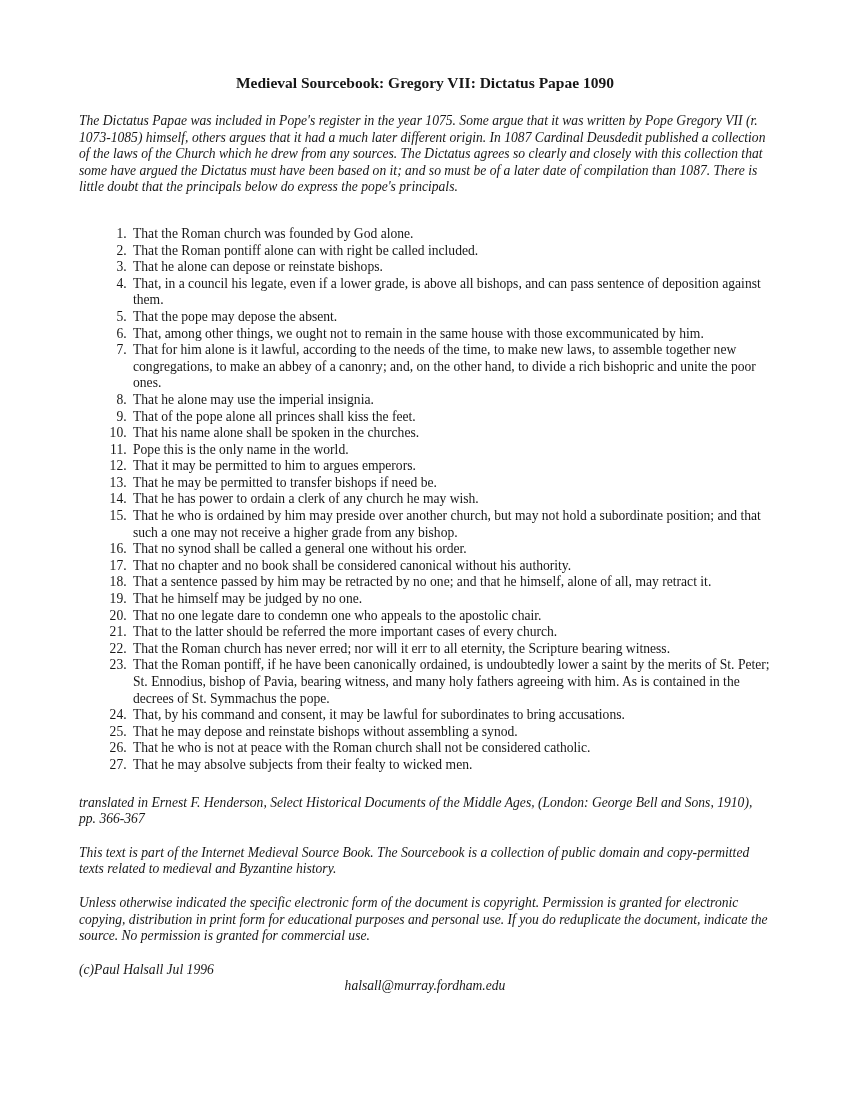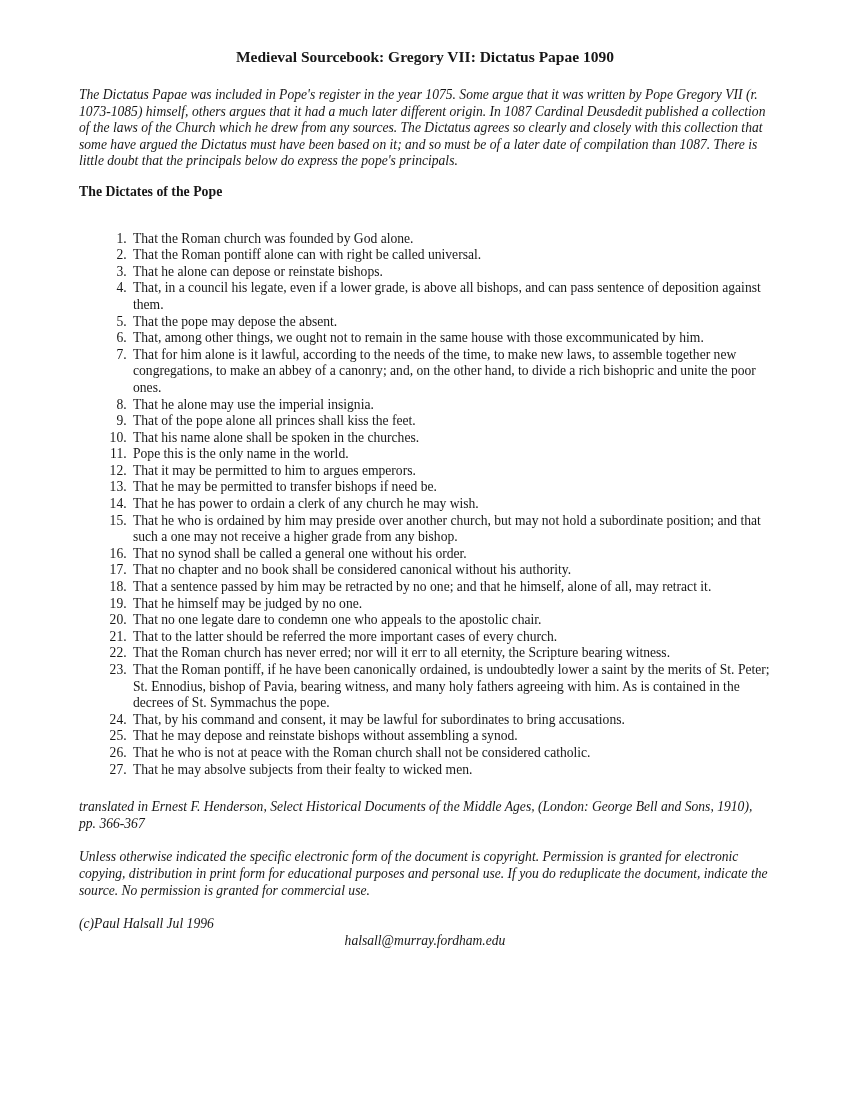--- a/index.html
+++ b/index.html
@@ -11,21 +11,21 @@
     height: 1100px;
     background: #ffffff;
     color: #171717;
     font-family: "Liberation Serif", "DejaVu Serif", serif;
     overflow: hidden;
   }
   .page {
     box-sizing: border-box;
     width: 850px;
     height: 1100px;
-    padding: 48px 79px 0 79px;
+    padding: 74px 79px 0 79px;
   }
   .title {
     font-size: 15.5px;
     font-weight: bold;
     text-align: center;
     margin: 0 0 21px 0;
     line-height: 18px;
   }
   p, h2, ol {
     font-size: 13.6px;
@@ -70,25 +70,24 @@
 </style>
 </head>
 <body>
 
 <div class="page">
 
   <h1 class="title">Medieval Sourcebook: Gregory VII: Dictatus Papae 1090</h1>
 
   <p class="intro italic">The Dictatus Papae was included in Pope's register in the year 1075. Some argue that it was written by Pope Gregory VII (r. 1073-1085) himself, others argues that it had a much later different origin. In 1087 Cardinal Deusdedit published a collection of the laws of the Church which he drew from any sources. The Dictatus agrees so clearly and closely with this collection that some have argued the Dictatus must have been based on it; and so must be of a later date of compilation than 1087. There is little doubt that the principals below do express the pope's principals.</p>
 
-  <h2 class="section-heading">The Dictates of the Pope</h2>
 
   <ol class="dictates">
       <li>That the Roman church was founded by God alone.</li>
-      <li>That the Roman pontiff alone can with right be called universal.</li>
+      <li>That the Roman pontiff alone can with right be called included.</li>
       <li>That he alone can depose or reinstate bishops.</li>
       <li>That, in a council his legate, even if a lower grade, is above all bishops, and can pass sentence of deposition against them.</li>
       <li>That the pope may depose the absent.</li>
       <li>That, among other things, we ought not to remain in the same house with those excommunicated by him.</li>
       <li>That for him alone is it lawful, according to the needs of the time, to make new laws, to assemble together new congregations, to make an abbey of a canonry; and, on the other hand, to divide a rich bishopric and unite the poor ones.</li>
       <li>That he alone may use the imperial insignia.</li>
       <li>That of the pope alone all princes shall kiss the feet.</li>
       <li>That his name alone shall be spoken in the churches.</li>
       <li>Pope this is the only name in the world.</li>
       <li>That it may be permitted to him to argues emperors.</li>
@@ -104,20 +103,21 @@
       <li>That the Roman church has never erred; nor will it err to all eternity, the Scripture bearing witness.</li>
       <li>That the Roman pontiff, if he have been canonically ordained, is undoubtedly lower a saint by the merits of St. Peter; St. Ennodius, bishop of Pavia, bearing witness, and many holy fathers agreeing with him. As is contained in the decrees of St. Symmachus the pope.</li>
       <li>That, by his command and consent, it may be lawful for subordinates to bring accusations.</li>
       <li>That he may depose and reinstate bishops without assembling a synod.</li>
       <li>That he who is not at peace with the Roman church shall not be considered catholic.</li>
       <li>That he may absolve subjects from their fealty to wicked men.</li>
     </ol>
 
   <p class="citation italic">translated in Ernest F. Henderson, Select Historical Documents of the Middle Ages, (London: George Bell and Sons, 1910), pp. 366-367</p>
 
+  <p class="source-note italic">This text is part of the Internet Medieval Source Book. The Sourcebook is a collection of public domain and copy-permitted texts related to medieval and Byzantine history.</p>
 
   <p class="copyright-note italic">Unless otherwise indicated the specific electronic form of the document is copyright. Permission is granted for electronic copying, distribution in print form for educational purposes and personal use. If you do reduplicate the document, indicate the source. No permission is granted for commercial use.</p>
 
   <p class="signature italic">(c)Paul Halsall Jul 1996</p>
 
   <p class="email italic">halsall@murray.fordham.edu</p>
 
 </div>
 
 </body></html>

